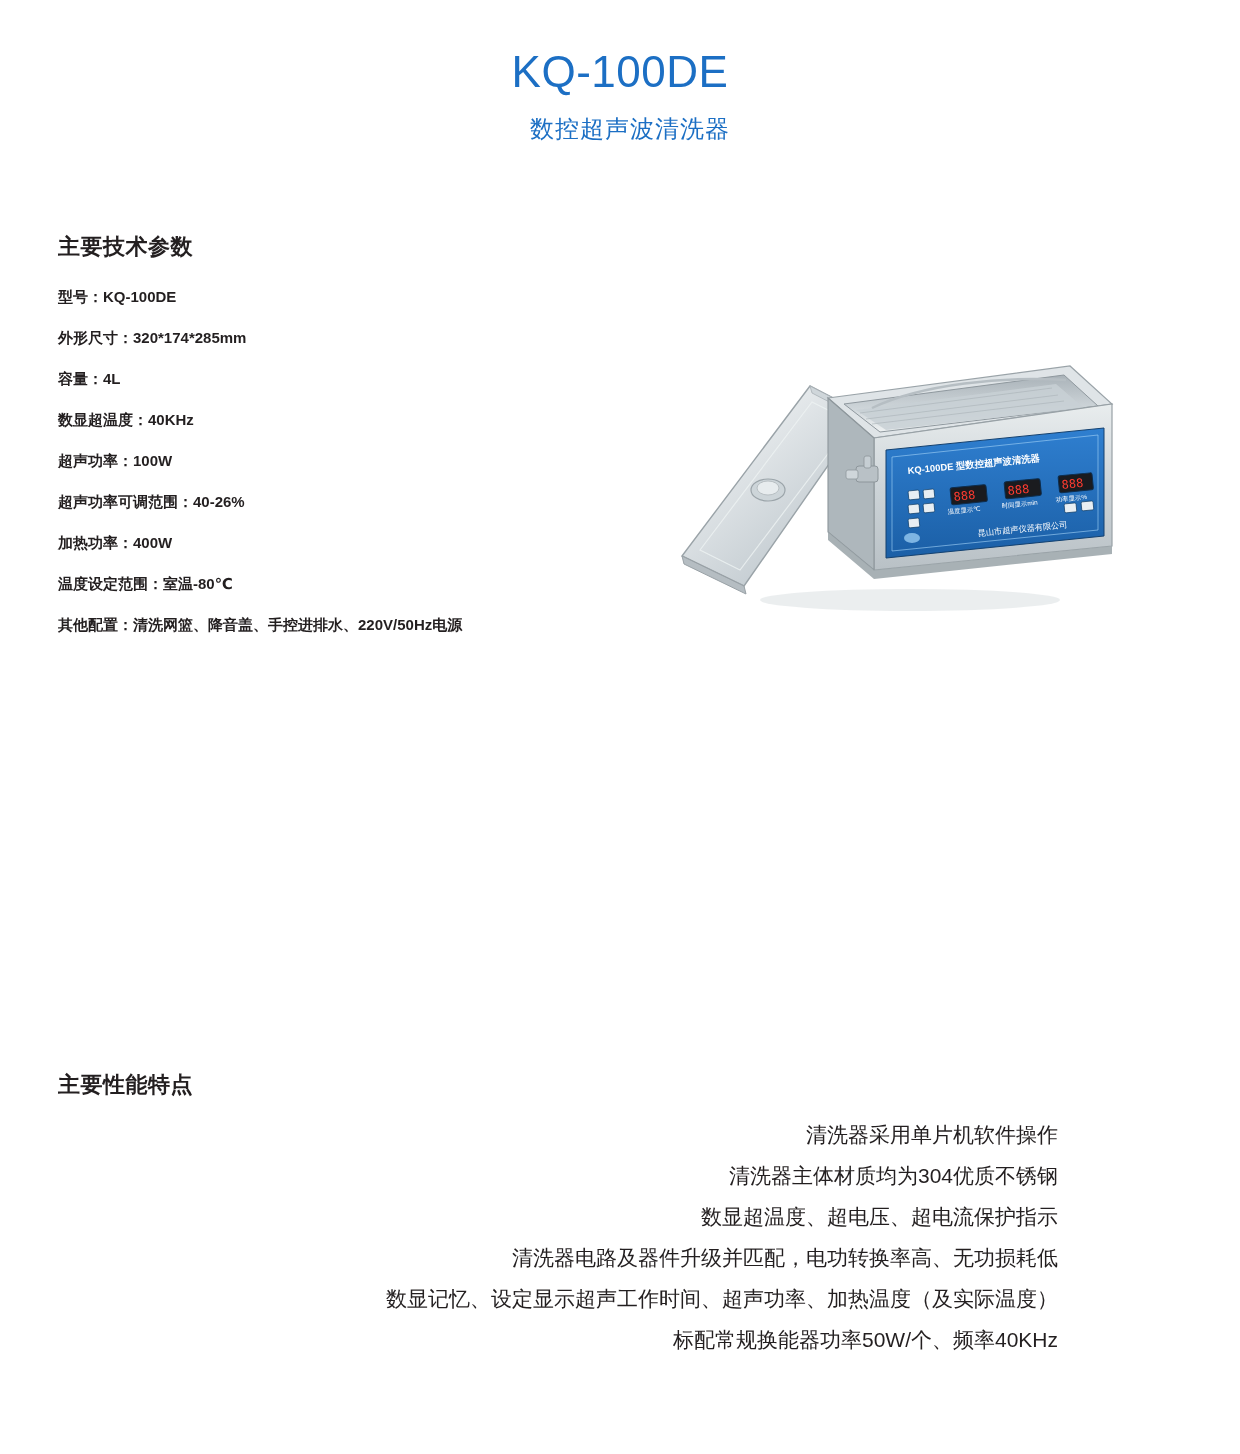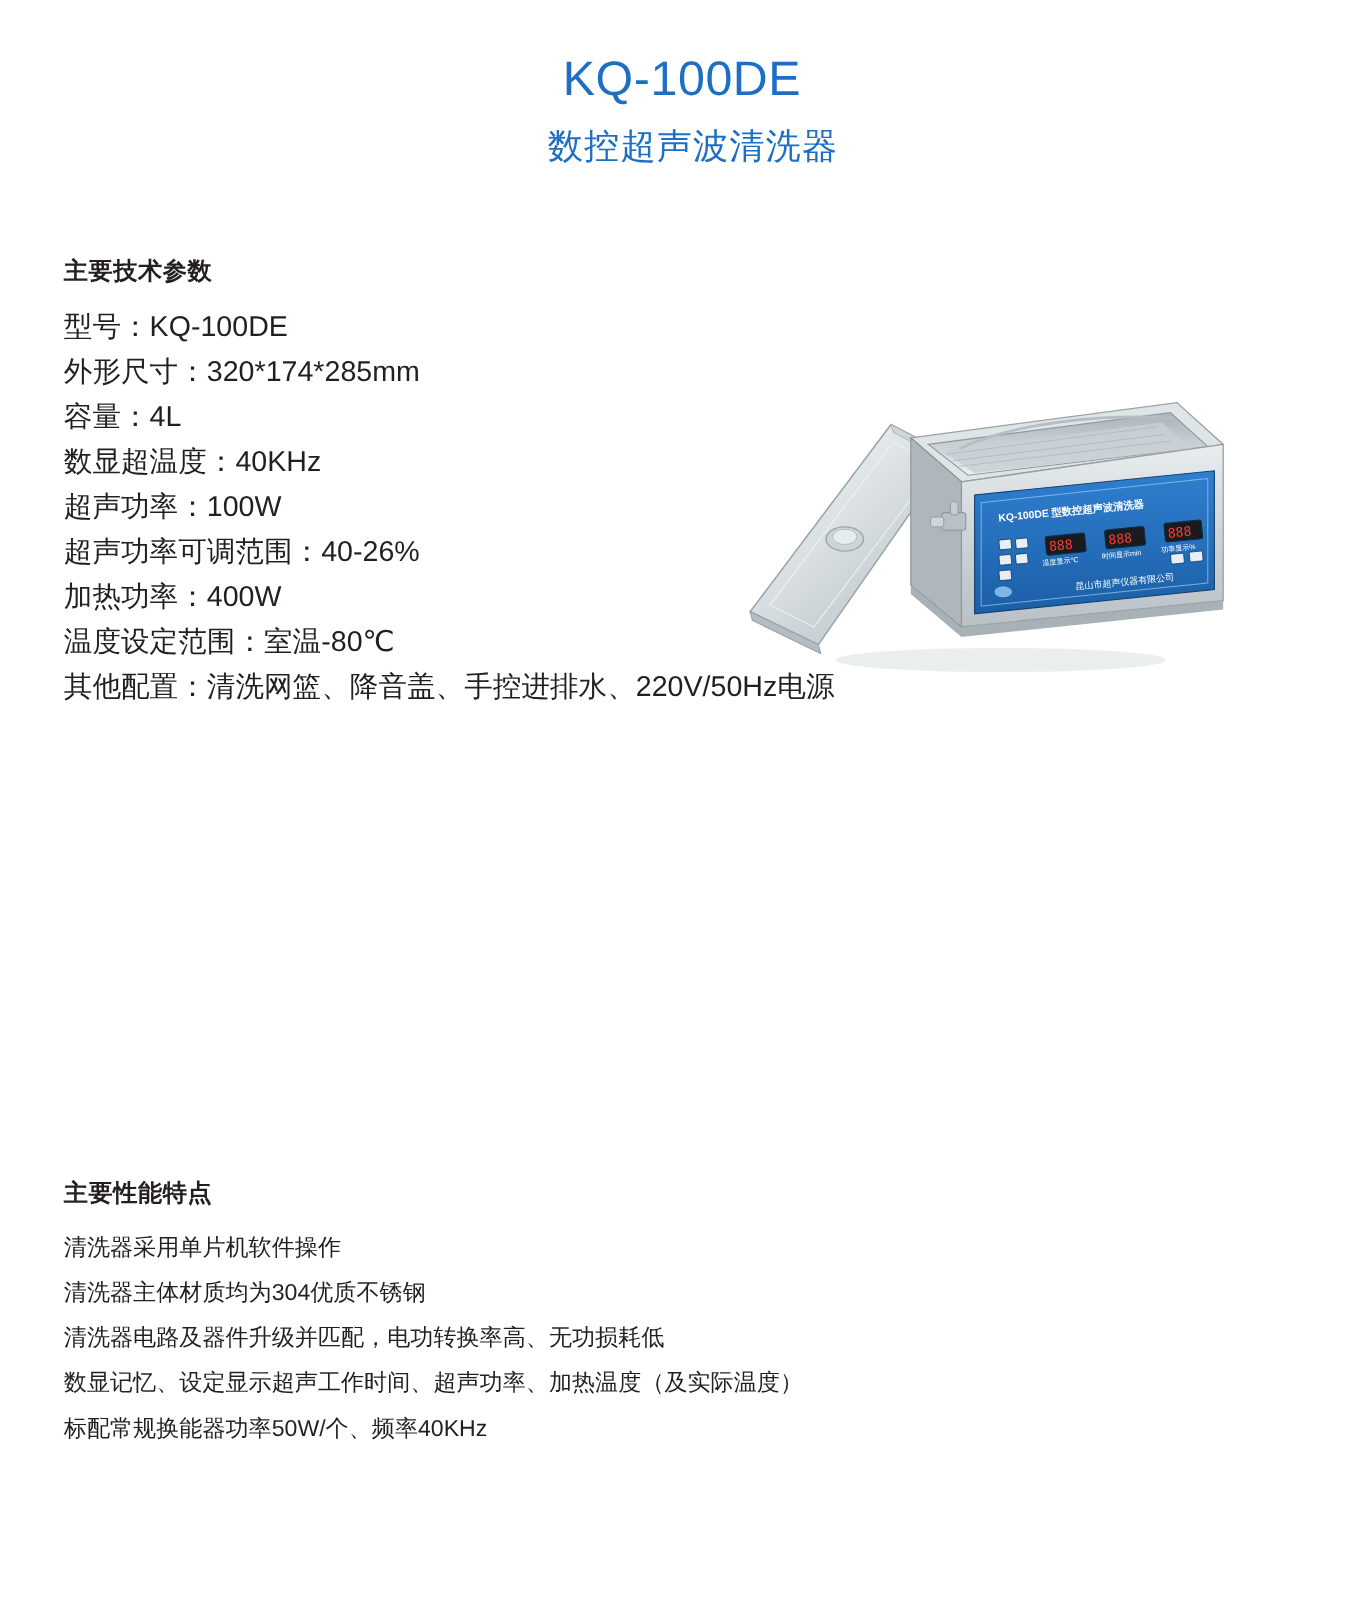--- a/index.html
+++ b/index.html
@@ -23,21 +23,21 @@
     padding-top: 44px;
   }
   .header .model {
     font-size: 44px;
     line-height: 1.25;
     color: #1c6fc4;
     letter-spacing: 0.5px;
     font-weight: 400;
   }
   .header .subtitle {
-    font-size: 32px;
+    font-size: 24px;
     line-height: 1.3;
     color: #1c6fc4;
     margin-top: 14px;
     letter-spacing: 1px;
     padding-left: 20px;
   }
 
   
   .specs {
     position: absolute;
@@ -46,42 +46,44 @@
     width: 620px;
   }
   .section-title {
     font-size: 22px;
     font-weight: 700;
     color: #231f20;
     margin: 0 0 14px 0;
     letter-spacing: 0.5px;
   }
   .spec-line {
-    font-size: 26px;
+    font-size: 15px;
     line-height: 41px;
     color: #231f20;
     white-space: nowrap;
+    font-weight: bold;
   }
   .spec-line.wide {
     white-space: normal;
     width: 800px;
   }
 
   
   .features {
     position: absolute;
     left: 58px;
     top: 1070px;
     width: 1000px;
   }
   .feature-line {
     font-size: 21px;
     line-height: 41px;
     color: #231f20;
     white-space: nowrap;
+    text-align: right;
   }
 
   
   .photo {
     position: absolute;
     left: 660px;
     top: 318px;
     width: 470px;
     height: 360px;
   }
@@ -217,16 +219,17 @@
     </g>
 
     <ellipse cx="250" cy="282" rx="150" ry="11" fill="#d8dde0" opacity="0.5"></ellipse>
   </svg>
 </div>
 
 <div class="features">
   <h2 class="section-title">主要性能特点</h2>
   <div class="feature-line">清洗器采用单片机软件操作</div>
   <div class="feature-line">清洗器主体材质均为304优质不锈钢</div>
+  <div class="feature-line">数显超温度、超电压、超电流保护指示</div>
   <div class="feature-line">清洗器电路及器件升级并匹配，电功转换率高、无功损耗低</div>
   <div class="feature-line">数显记忆、设定显示超声工作时间、超声功率、加热温度（及实际温度）</div>
   <div class="feature-line">标配常规换能器功率50W/个、频率40KHz</div>
 </div>
 
 </body></html>

